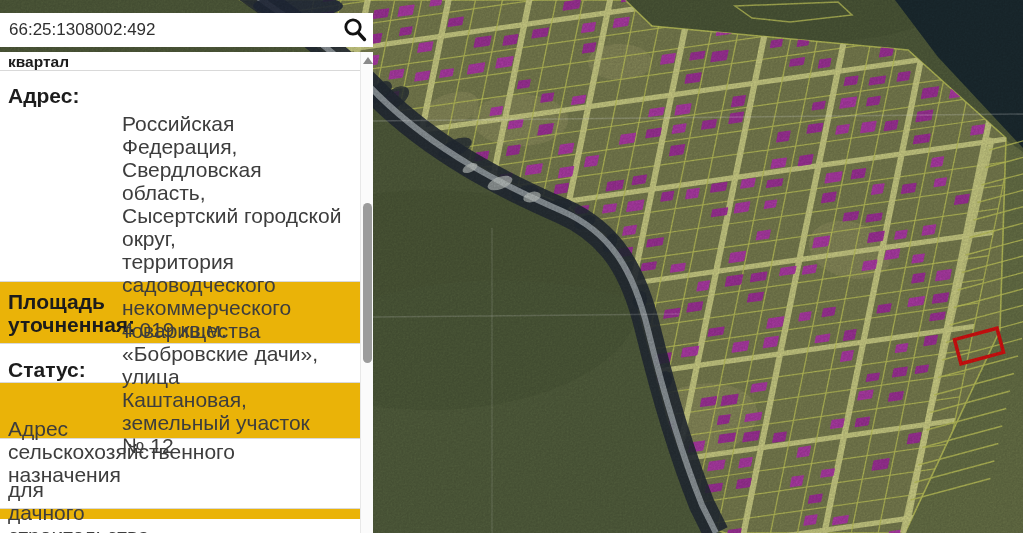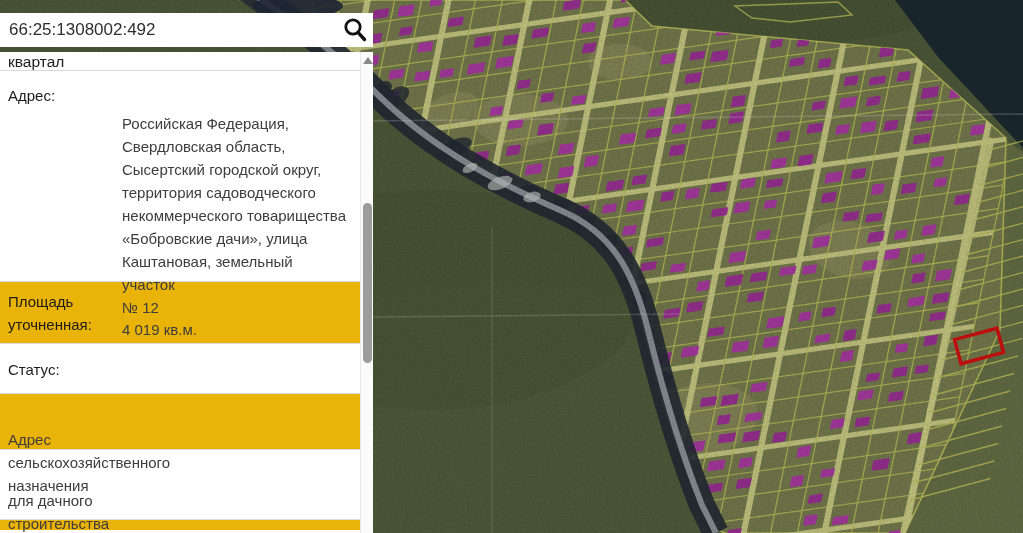--- a/index.html
+++ b/index.html
@@ -31,29 +31,29 @@
   
   .info-panel{
     position:absolute;left:0;top:52px;width:373px;height:481px;
     background:#ffffff;z-index:5;overflow:hidden;
   }
   .panel-rows{position:absolute;left:0;top:0;right:13px;}
   .row{
     border-bottom:1px solid #d9d9d9;
     padding-left:8px;padding-right:14px;
     display:grid;grid-template-columns:114px 1fr;column-gap:0;
-    font-size:15px;line-height:23px;
-  }
-  .row .lbl{font-weight:normal;color:#1c1c1c;white-space:pre-line;}
+    font-size:21px;line-height:23px;
+  }
+  .row .lbl{font-weight:bold;color:#1c1c1c;white-space:pre-line;}
   .row .val{color:#3d3d3d;white-space:pre-line;margin-top:28px;}
   .row.shaded{background:#eab308;}
   .row-header{height:19px;padding-top:0;display:block;font-size:15.5px;line-height:19px;}
   .row-address{height:211px;padding-top:13px;}
   .row-area{height:62px;padding-top:8px;}
-  .row-status{height:50px;padding-top:14px;}
+  .row-status{height:39px;padding-top:14px;}
   .row-category{height:56px;padding-top:6px;}
   .row-permitted{height:70px;padding-top:11px;}
   .row-sliver{height:10px;border-bottom:none;display:block;}
 
   
   .scrollbar{
     position:absolute;right:0;top:0;width:13px;height:481px;
     background:#fbfbfb;border-left:1px solid #e8e8e8;
   }
   .scroll-up-arrow{

